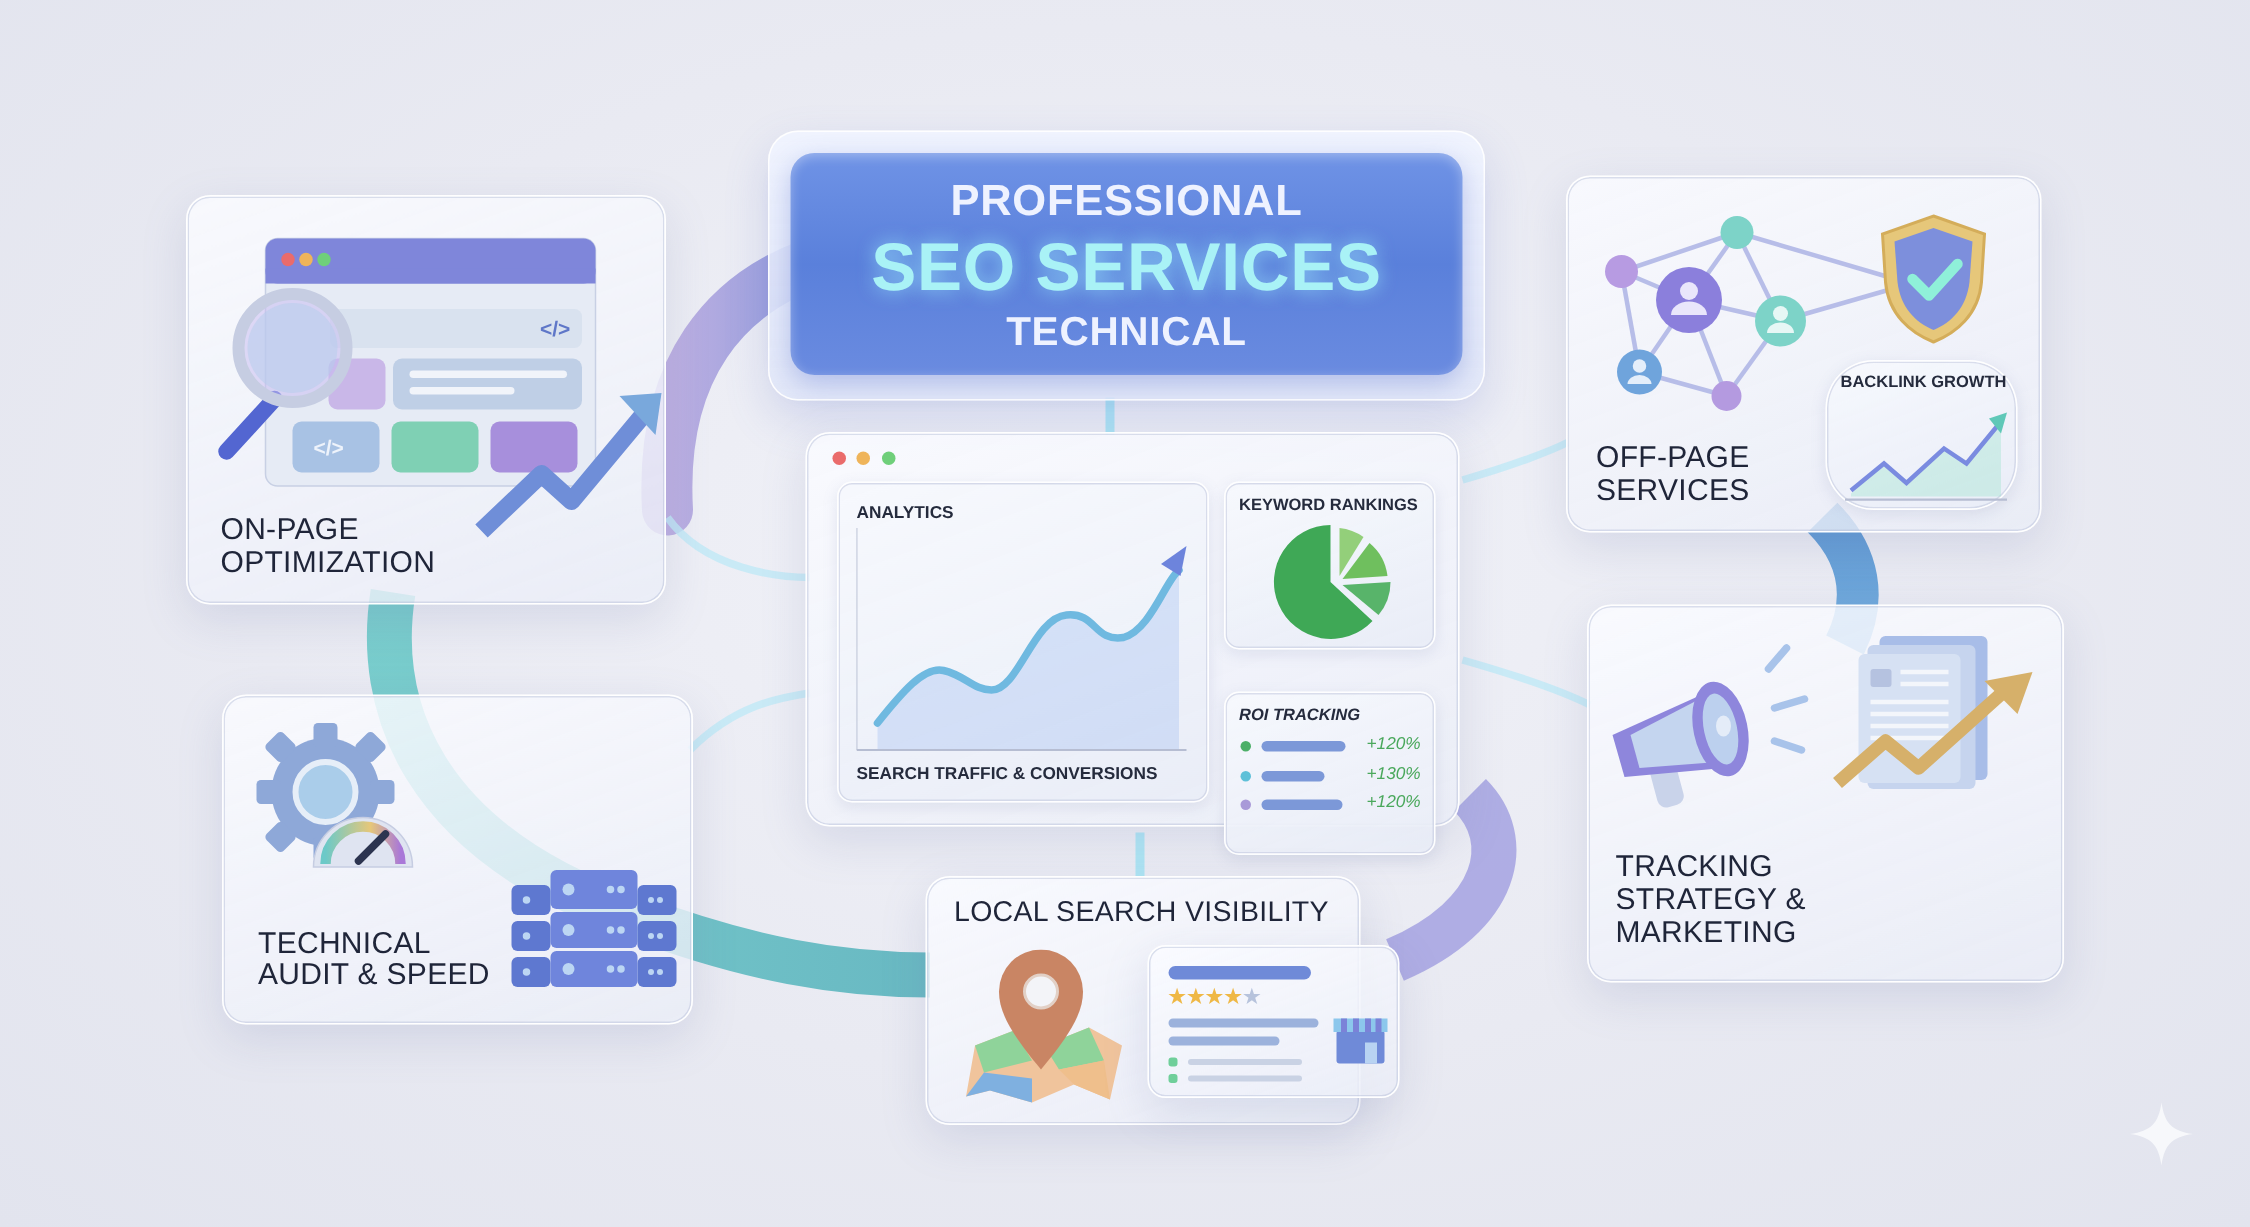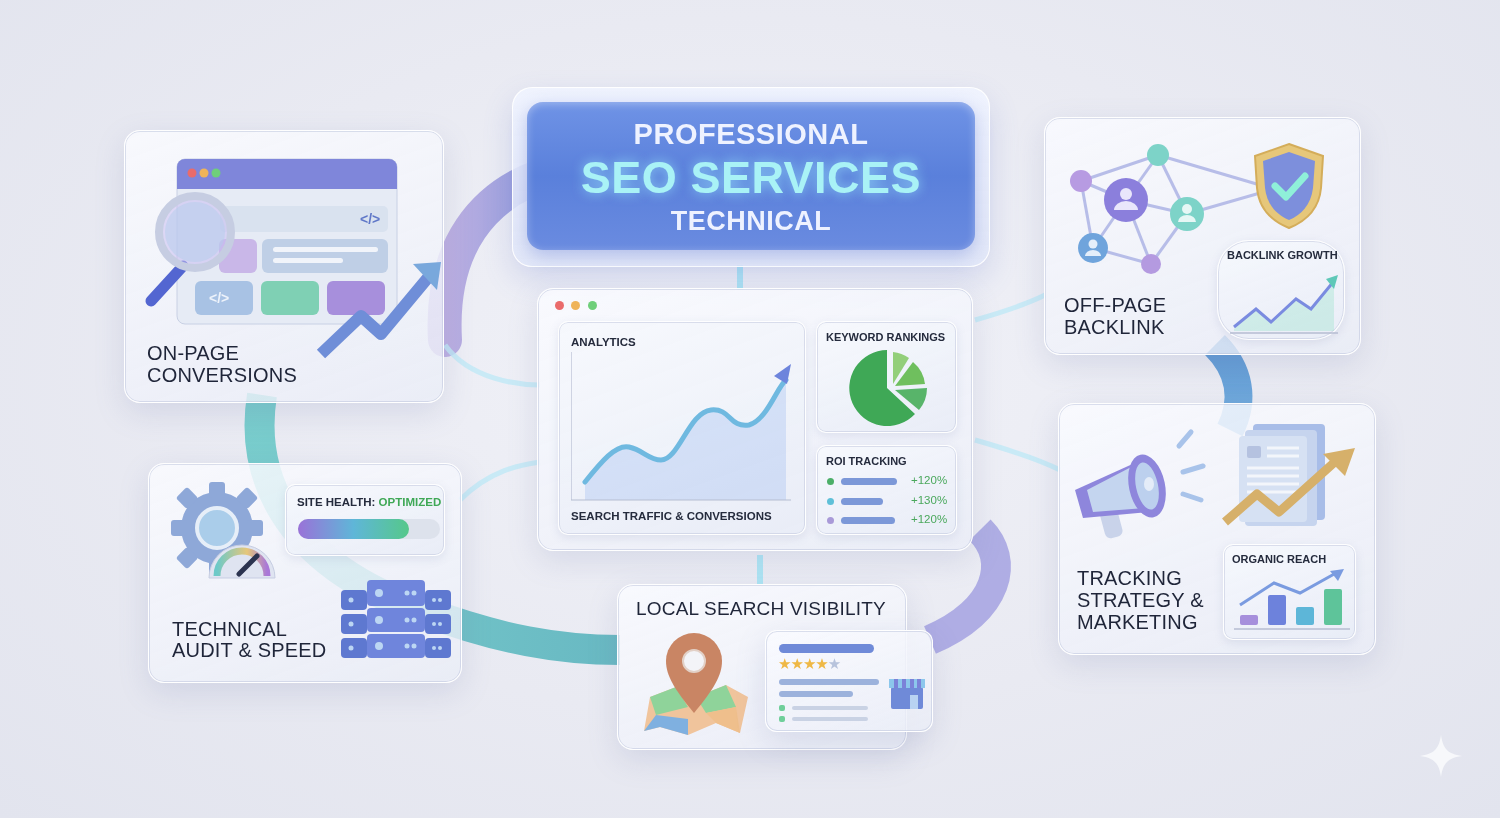--- a/index.html
+++ b/index.html
@@ -126,21 +126,21 @@
   <svg class="abs" style="left:8px;top:55px" width="110" height="125">
     <line x1="18" y1="115" x2="50" y2="80" stroke="#5366d1" stroke-width="11" stroke-linecap="round"></line>
     <circle cx="62" cy="46" r="36" fill="rgba(200,190,240,0.55)" stroke="#c6cde2" stroke-width="8"></circle>
     <circle cx="62" cy="46" r="30" fill="rgba(180,205,235,0.5)"></circle>
   </svg>
   <svg class="abs" style="left:188px;top:125px" width="130" height="105">
     <polyline points="8,98 48,60 68,78 118,18" fill="none" stroke="#6f8ed8" stroke-width="12" stroke-linejoin="round"></polyline>
     <polygon points="100,8 128,6 124,34" fill="#79a8dc"></polygon>
   </svg>
   <div class="label big" style="left:22px;top:212px">ON-PAGE</div>
-  <div class="label big" style="left:22px;top:234px">CONVERSIONS</div>
+  <div class="label big" style="left:22px;top:234px">OPTIMIZATION</div>
 </div>
 
 <div class="card" style="left:1044px;top:117px;width:317px;height:238px;">
   <svg class="abs" style="left:0;top:0" width="220" height="160">
     <g stroke="#b7bde8" stroke-width="3">
       <line x1="36" y1="63" x2="81" y2="82"></line>
       <line x1="81" y1="82" x2="113" y2="37"></line>
       <line x1="113" y1="37" x2="142" y2="96"></line>
       <line x1="81" y1="82" x2="142" y2="96"></line>
       <line x1="81" y1="82" x2="48" y2="130"></line>
@@ -173,21 +173,21 @@
   <div class="inner" style="left:172px;top:122px;width:128px;height:100px;border-radius:32px;">
     <div class="small abs" style="left:9px;top:8px;font-size:11px">BACKLINK GROWTH</div>
     <svg class="abs" style="left:8px;top:26px" width="115" height="70">
       <path d="M8,62 L30,42 L45,55 L70,32 L85,42 L108,14 L108,64 L8,64 Z" fill="rgba(150,225,200,0.35)"></path>
       <polyline points="8,60 30,42 45,55 70,32 85,42 108,14" fill="none" stroke="#7a8be0" stroke-width="3"></polyline>
       <polygon points="100,12 112,8 108,22" fill="#5fc8b8"></polygon>
       <line x1="4" y1="66" x2="112" y2="66" stroke="#b6bdd2" stroke-width="1.5"></line>
     </svg>
   </div>
   <div class="label big" style="left:19px;top:177px">OFF-PAGE</div>
-  <div class="label big" style="left:19px;top:199px">BACKLINK</div>
+  <div class="label big" style="left:19px;top:199px">SERVICES</div>
 </div>
 
 <div class="card" style="left:537px;top:288px;width:436px;height:263px;">
   <div class="dot" style="left:17px;top:12px;background:#ea6b6b"></div>
   <div class="dot" style="left:33px;top:12px;background:#efb45a"></div>
   <div class="dot" style="left:50px;top:12px;background:#6fcf7a"></div>
 
   <div class="inner" style="left:278px;top:32px;width:141px;height:112px;">
     <div class="small abs" style="left:9px;top:9px;font-size:11px">KEYWORD RANKINGS</div>
     <svg class="abs" style="left:28px;top:26px" width="90" height="80">
@@ -203,21 +203,21 @@
     <svg class="abs" style="left:12px;top:30px" width="230" height="150">
       <path d="M14,130 C30,110 45,92 58,95 C72,98 78,108 90,108 C108,108 118,60 140,58 C160,56 158,76 178,73 C196,68 206,35 215,28 L215,148 L14,148 Z" fill="rgba(160,190,240,0.35)"></path>
       <path d="M14,130 C30,110 45,92 58,95 C72,98 78,108 90,108 C108,108 118,60 140,58 C160,56 158,76 178,73 C196,68 206,35 215,28" fill="none" stroke="#6fb9e0" stroke-width="5" stroke-linecap="round"></path>
       <polygon points="203,24 220,12 216,32" fill="#6d84dc"></polygon>
       <line x1="0" y1="0" x2="0" y2="148" stroke="#b6bdd2" stroke-width="1.2"></line>
       <line x1="0" y1="148" x2="220" y2="148" stroke="#b6bdd2" stroke-width="1.2"></line>
     </svg>
     <div class="small abs" style="left:12px;top:188px;font-size:11.5px">SEARCH TRAFFIC &amp; CONVERSIONS</div>
   </div>
 
-  <div class="inner" style="left:278px;top:156px;width:141px;height:90px;">
+  <div class="inner" style="left:278px;top:172px;width:141px;height:109px;font-style:italic;">
     <div class="small abs" style="left:9px;top:9px;font-size:11px">ROI TRACKING</div>
     <div class="dot" style="left:10px;top:32px;background:#4caf68;width:7px;height:7px"></div>
     <div class="bar" style="left:24px;top:32px;width:56px;height:7px;background:#7c98d8"></div>
     <div class="abs" style="left:94px;top:28px;font-size:11.5px;color:#4aa85c">+120%</div>
     <div class="dot" style="left:10px;top:52px;background:#5fc0d8;width:7px;height:7px"></div>
     <div class="bar" style="left:24px;top:52px;width:42px;height:7px;background:#7c98d8"></div>
     <div class="abs" style="left:94px;top:48px;font-size:11.5px;color:#4aa85c">+130%</div>
     <div class="dot" style="left:10px;top:71px;background:#a99ad8;width:7px;height:7px"></div>
     <div class="bar" style="left:24px;top:71px;width:54px;height:7px;background:#7c98d8"></div>
     <div class="abs" style="left:94px;top:67px;font-size:11.5px;color:#4aa85c">+120%</div>
@@ -244,29 +244,20 @@
     <path d="M12,50 A25,25 0 0 1 62,50" fill="none" stroke="url(#sg)" stroke-width="7"></path>
     <defs>
         <linearGradient id="sg" x1="0" x2="1">
           <stop offset="0" stop-color="#6cc9c8"></stop>
           <stop offset="0.6" stop-color="#e6c77a"></stop>
           <stop offset="1" stop-color="#a978d8"></stop>
         </linearGradient>
       </defs>
     <line x1="34" y1="48" x2="52" y2="30" stroke="#2c3450" stroke-width="5" stroke-linecap="round"></line>
   </svg>
-  <div class="inner" style="left:136px;top:20px;width:160px;height:72px;">
-    <div class="abs" style="left:11px;top:11px;font-size:11.5px;font-weight:700;white-space:nowrap">
-      <span style="color:#252b3d">SITE HEALTH:</span>
-      <span style="color:#3fa856">OPTIMIZED</span>
-    </div>
-    <div class="abs" style="left:12px;top:34px;width:142px;height:20px;border-radius:10px;background:#dde2ec">
-      <div style="width:78%;height:100%;border-radius:10px;background:linear-gradient(90deg,#9a72d8,#5fb6d8,#55c88a)"></div>
-    </div>
-  </div>
   <svg class="abs" style="left:190px;top:112px" width="115" height="85">
     <g fill="#5e78d0">
       <rect x="2" y="14" width="26" height="20" rx="4"></rect>
         <rect x="2" y="38" width="26" height="20" rx="4"></rect>
         <rect x="2" y="62" width="26" height="20" rx="4"></rect>
       <rect x="86" y="14" width="26" height="20" rx="4"></rect>
         <rect x="86" y="38" width="26" height="20" rx="4"></rect>
         <rect x="86" y="62" width="26" height="20" rx="4"></rect>
     </g>
     <g fill="#6f85dc">
@@ -357,32 +348,20 @@
       <line x1="30" y1="48" x2="82" y2="48"></line>
         <line x1="30" y1="56" x2="82" y2="56"></line>
       <line x1="30" y1="64" x2="82" y2="64"></line>
         <line x1="30" y1="72" x2="82" y2="72"></line>
     </g>
   </svg>
   <svg class="abs" style="left:158px;top:40px" width="145" height="85">
     <polyline points="8,78 40,50 62,68 120,16" fill="none" stroke="#d6b06a" stroke-width="9" stroke-linejoin="round"></polyline>
     <polygon points="106,10 138,4 128,32" fill="#d6b06a"></polygon>
   </svg>
-  <div class="inner" style="left:164px;top:140px;width:133px;height:96px;">
-    <div class="small abs" style="left:8px;top:8px;font-size:11px">ORGANIC REACH</div>
-    <svg class="abs" style="left:8px;top:24px" width="120" height="68">
-      <rect x="8" y="46" width="18" height="10" rx="2" fill="#a68fdc"></rect>
-      <rect x="36" y="26" width="18" height="30" rx="2" fill="#6d82dc"></rect>
-      <rect x="64" y="38" width="18" height="18" rx="2" fill="#5db6d8"></rect>
-      <rect x="92" y="20" width="18" height="36" rx="2" fill="#5ec49a"></rect>
-      <polyline points="8,36 42,14 68,24 104,4" fill="none" stroke="#7a9be0" stroke-width="3"></polyline>
-      <polygon points="98,2 112,0 106,12" fill="#7a9be0"></polygon>
-      <line x1="2" y1="60" x2="118" y2="60" stroke="#b6bdd2" stroke-width="1.5"></line>
-    </svg>
-  </div>
   <div class="label big" style="left:18px;top:164px">TRACKING</div>
   <div class="label big" style="left:18px;top:186px">STRATEGY &amp;</div>
   <div class="label big" style="left:18px;top:208px">MARKETING</div>
 </div>
 
 <svg class="sparkle" viewBox="0 0 46 46">
   <path d="M23,2 C25,16 30,21 44,23 C30,25 25,30 23,44 C21,30 16,25 2,23 C16,21 21,16 23,2 Z" fill="#f7f8fb"></path>
 </svg>
 
 </body></html>

